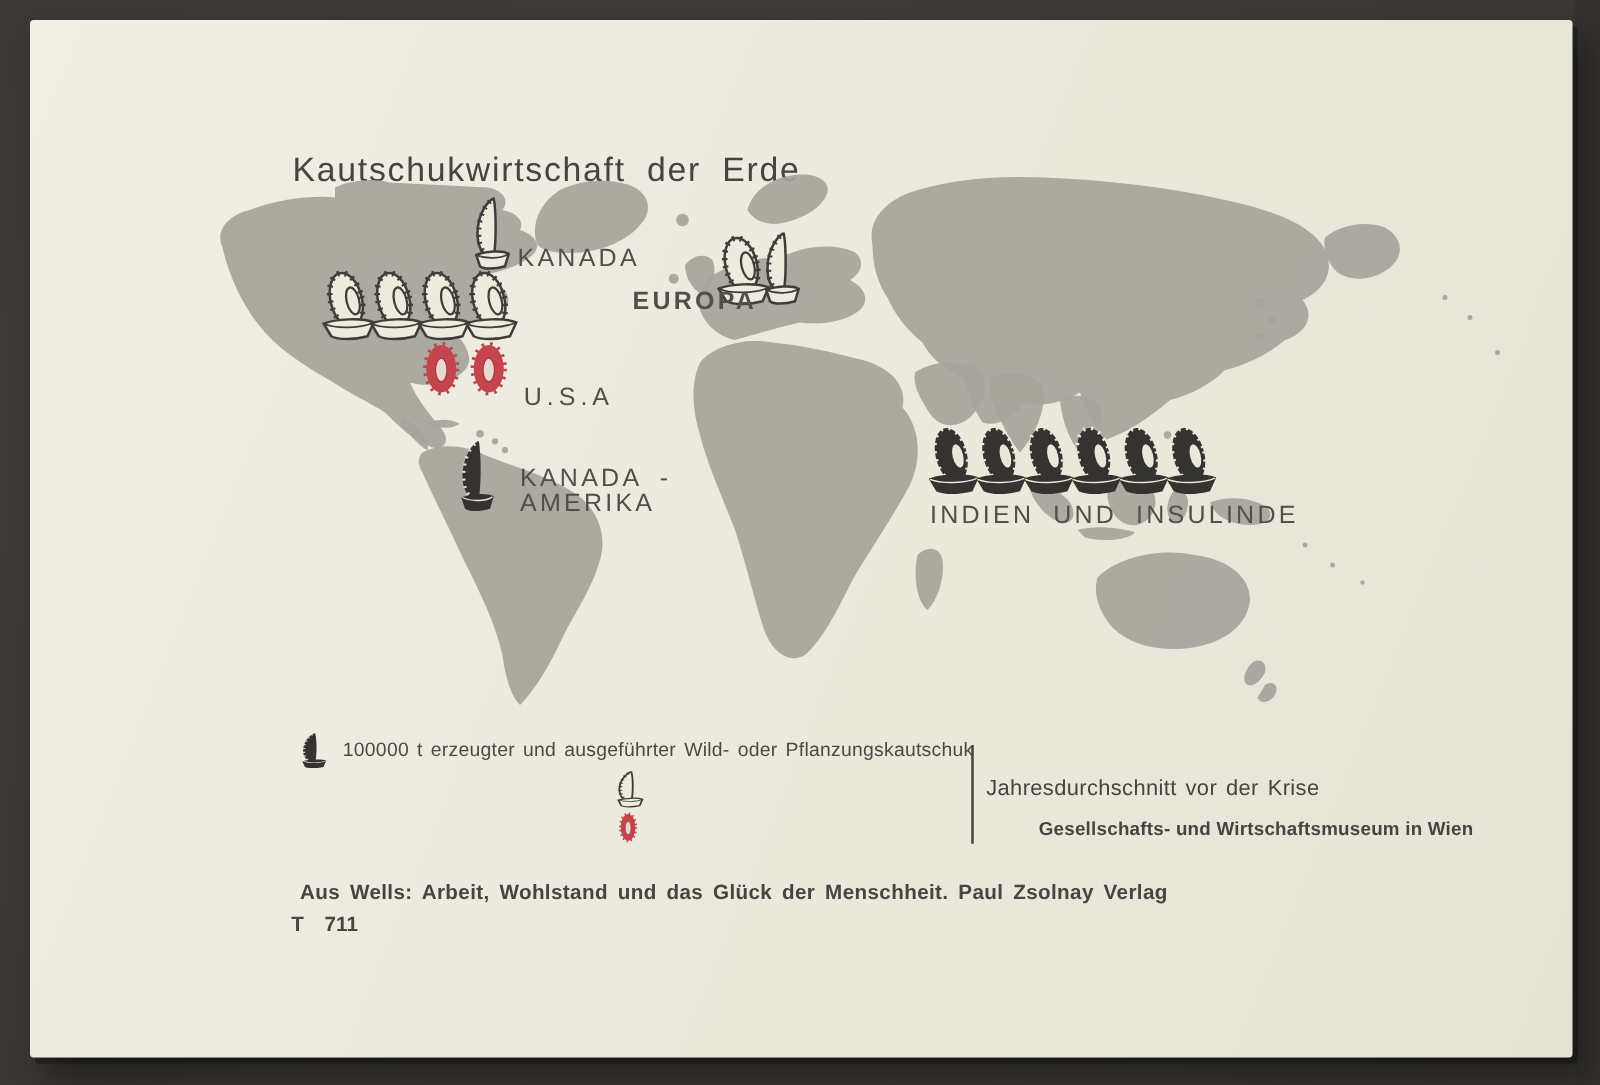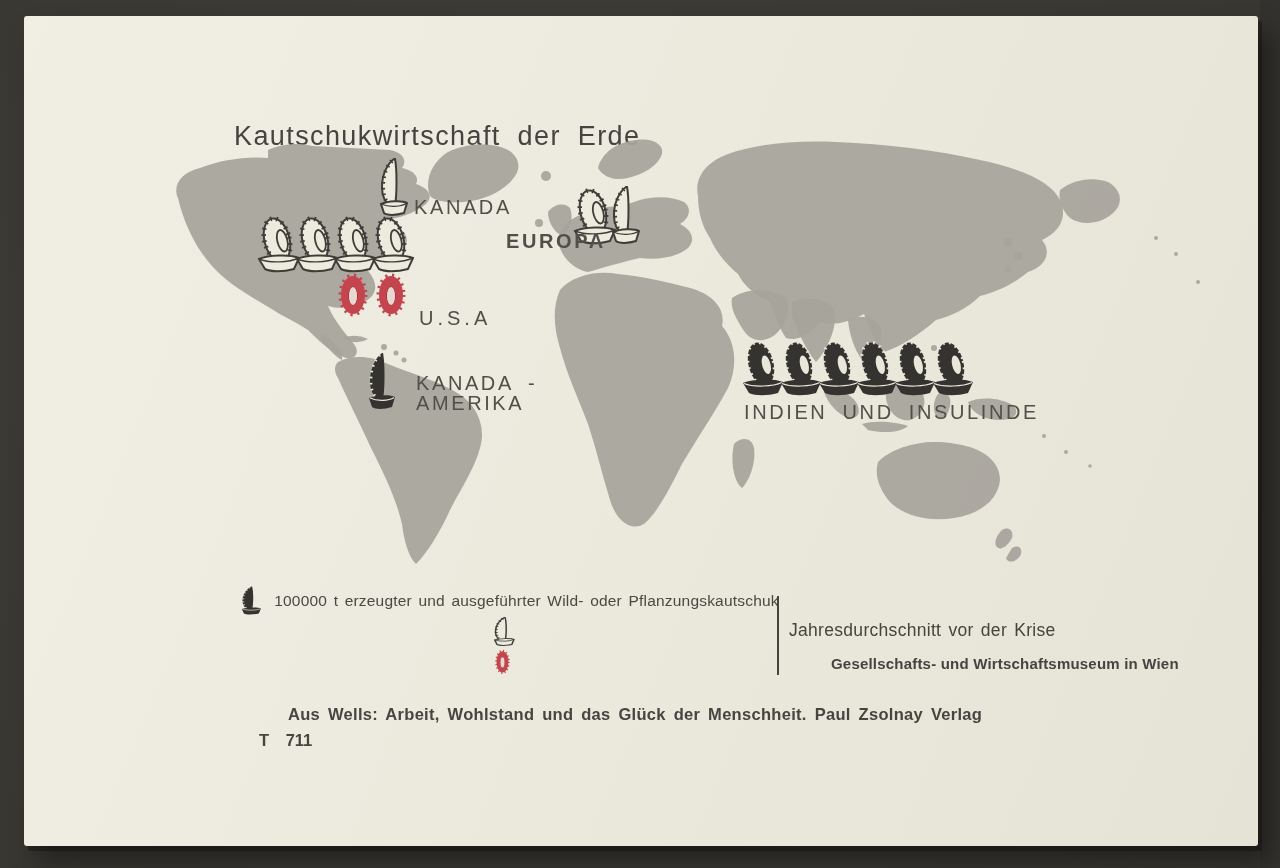--- a/index.html
+++ b/index.html
@@ -29,22 +29,22 @@
     letter-spacing:2.6px;word-spacing:7px;white-space:nowrap;
   }
   .legend{position:absolute;left:240px;top:585px;width:540px;}
   .legrow{display:flex;align-items:center;height:31px;justify-content:center;}
   .legsym{width:33px;display:flex;justify-content:flex-start;align-items:flex-end;}
   .legsym svg{overflow:visible;display:block;}
   .legtext{font-size:15.5px;color:#4a4944;letter-spacing:.2px;word-spacing:2px;white-space:nowrap;}
   .divider{position:absolute;left:777px;top:596px;width:2px;height:79px;background:#45443f;}
   .jd-title{position:absolute;left:789px;top:620px;font-size:17.5px;color:#45443f;letter-spacing:.3px;word-spacing:2px;white-space:nowrap;}
   .jd-credit{position:absolute;left:831px;top:655px;font-size:15px;font-weight:700;color:#45443f;letter-spacing:.2px;white-space:nowrap;}
-  .src-line{position:absolute;left:240px;top:705px;font-size:16.5px;font-weight:700;color:#464540;letter-spacing:.3px;word-spacing:3px;white-space:nowrap;margin-left:48px;}
-  .cat-no{position:absolute;left:259px;top:731px;font-size:16.5px;font-weight:700;color:#464540;word-spacing:12px;}
+  .src-line{position:absolute;left:240px;top:705px;font-size:16.5px;font-weight:700;color:#464540;letter-spacing:.3px;word-spacing:3px;white-space:nowrap;}
+  .cat-no{position:absolute;left:233px;top:731px;font-size:16.5px;font-weight:700;color:#464540;word-spacing:12px;}
   .address{position:absolute;left:718px;top:731px;font-size:16.5px;font-weight:700;color:#464540;letter-spacing:.2px;word-spacing:2px;white-space:nowrap;}
 </style>
 </head>
 <body>
 
 <div class="photo">
   <div class="card"></div>
 
   <h1 class="title">Kautschukwirtschaft der Erde</h1>
 

